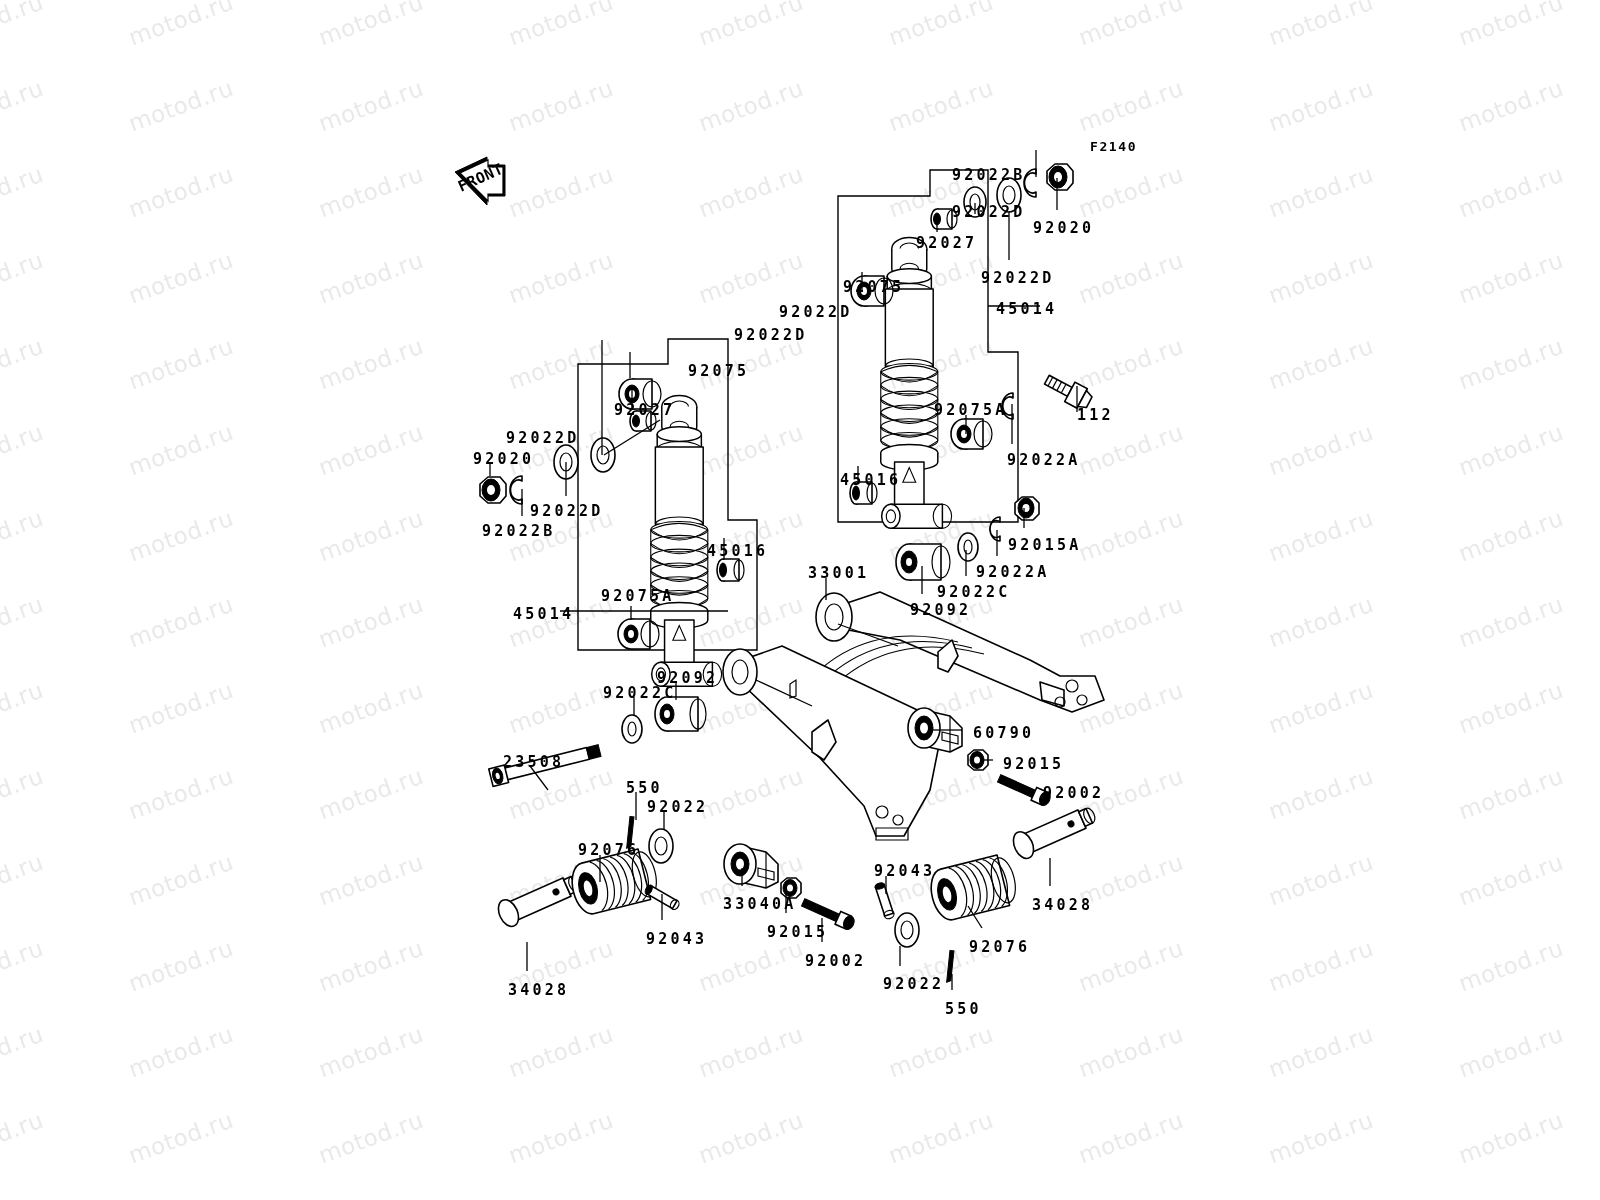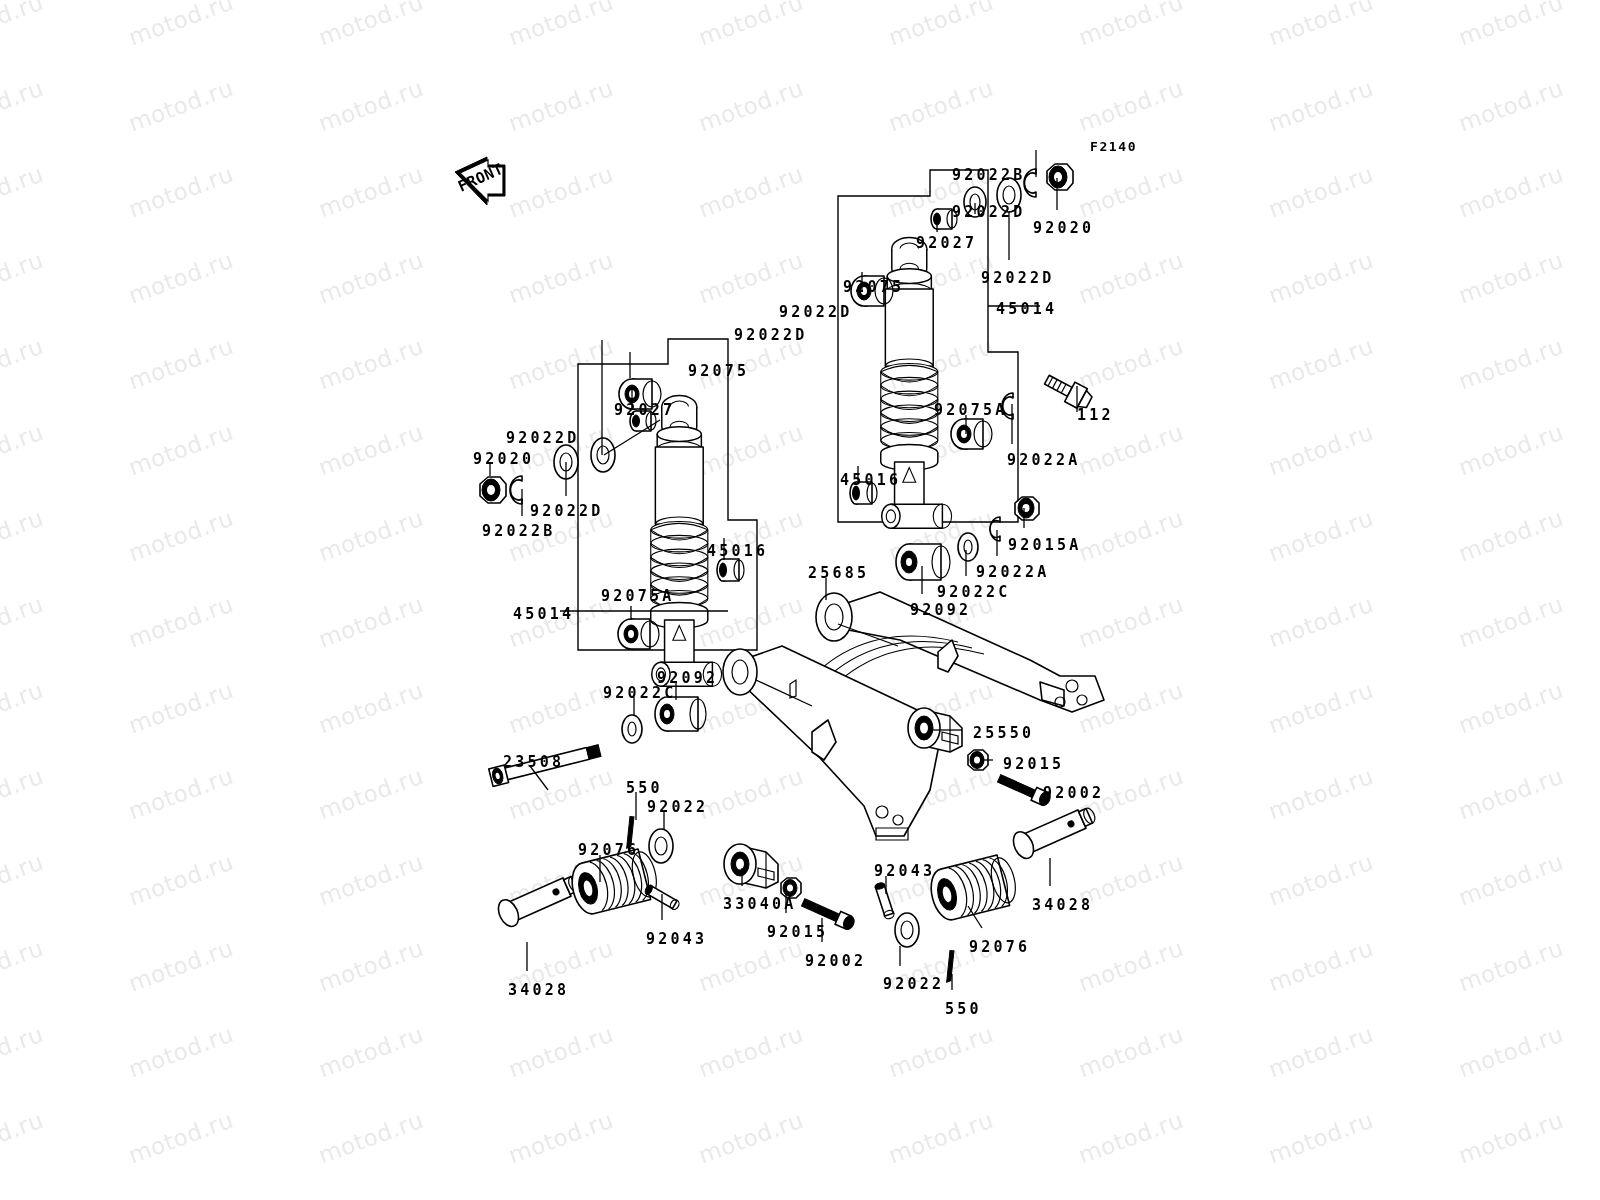--- a/index.html
+++ b/index.html
@@ -686,29 +686,29 @@
       <div class="lbl" style="left: 934px; top: 403px;">92075A</div>
       <div class="lbl" style="left: 1069px; top: 408px; margin-left: 8px;">112</div>
       <div class="lbl" style="left: 506px; top: 431px;">92022D</div>
       <div class="lbl" style="left: 473px; top: 452px;">92020</div>
       <div class="lbl" style="left: 1007px; top: 453px;">92022A</div>
       <div class="lbl" style="left: 840px; top: 473px;">45016</div>
       <div class="lbl" style="left: 530px; top: 504px;">92022D</div>
       <div class="lbl" style="left: 482px; top: 524px;">92022B</div>
       <div class="lbl" style="left: 1008px; top: 538px;">92015A</div>
       <div class="lbl" style="left: 707px; top: 544px;">45016</div>
-      <div class="lbl" style="left: 808px; top: 566px;">25685</div>
+      <div class="lbl" style="left: 808px; top: 566px;">33001</div>
       <div class="lbl" style="left: 976px; top: 565px;">92022A</div>
       <div class="lbl" style="left: 937px; top: 585px;">92022C</div>
       <div class="lbl" style="left: 910px; top: 603px;">92092</div>
       <div class="lbl" style="left: 513px; top: 607px;">45014</div>
       <div class="lbl" style="left: 601px; top: 589px;">92075A</div>
       <div class="lbl" style="left: 657px; top: 671px;">92092</div>
       <div class="lbl" style="left: 603px; top: 686px;">92022C</div>
-      <div class="lbl" style="left: 973px; top: 726px;">25550</div>
+      <div class="lbl" style="left: 973px; top: 726px;">60790</div>
       <div class="lbl" style="left: 1003px; top: 757px;">92015</div>
       <div class="lbl" style="left: 503px; top: 755px;">23508</div>
       <div class="lbl" style="left: 1043px; top: 786px;">92002</div>
       <div class="lbl" style="left: 626px; top: 781px;">550</div>
       <div class="lbl" style="left: 647px; top: 800px;">92022</div>
       <div class="lbl" style="left: 578px; top: 843px;">92076</div>
       <div class="lbl" style="left: 874px; top: 864px;">92043</div>
       <div class="lbl" style="left: 1032px; top: 898px;">34028</div>
       <div class="lbl" style="left: 723px; top: 897px;">33040A</div>
       <div class="lbl" style="left: 767px; top: 925px;">92015</div>

